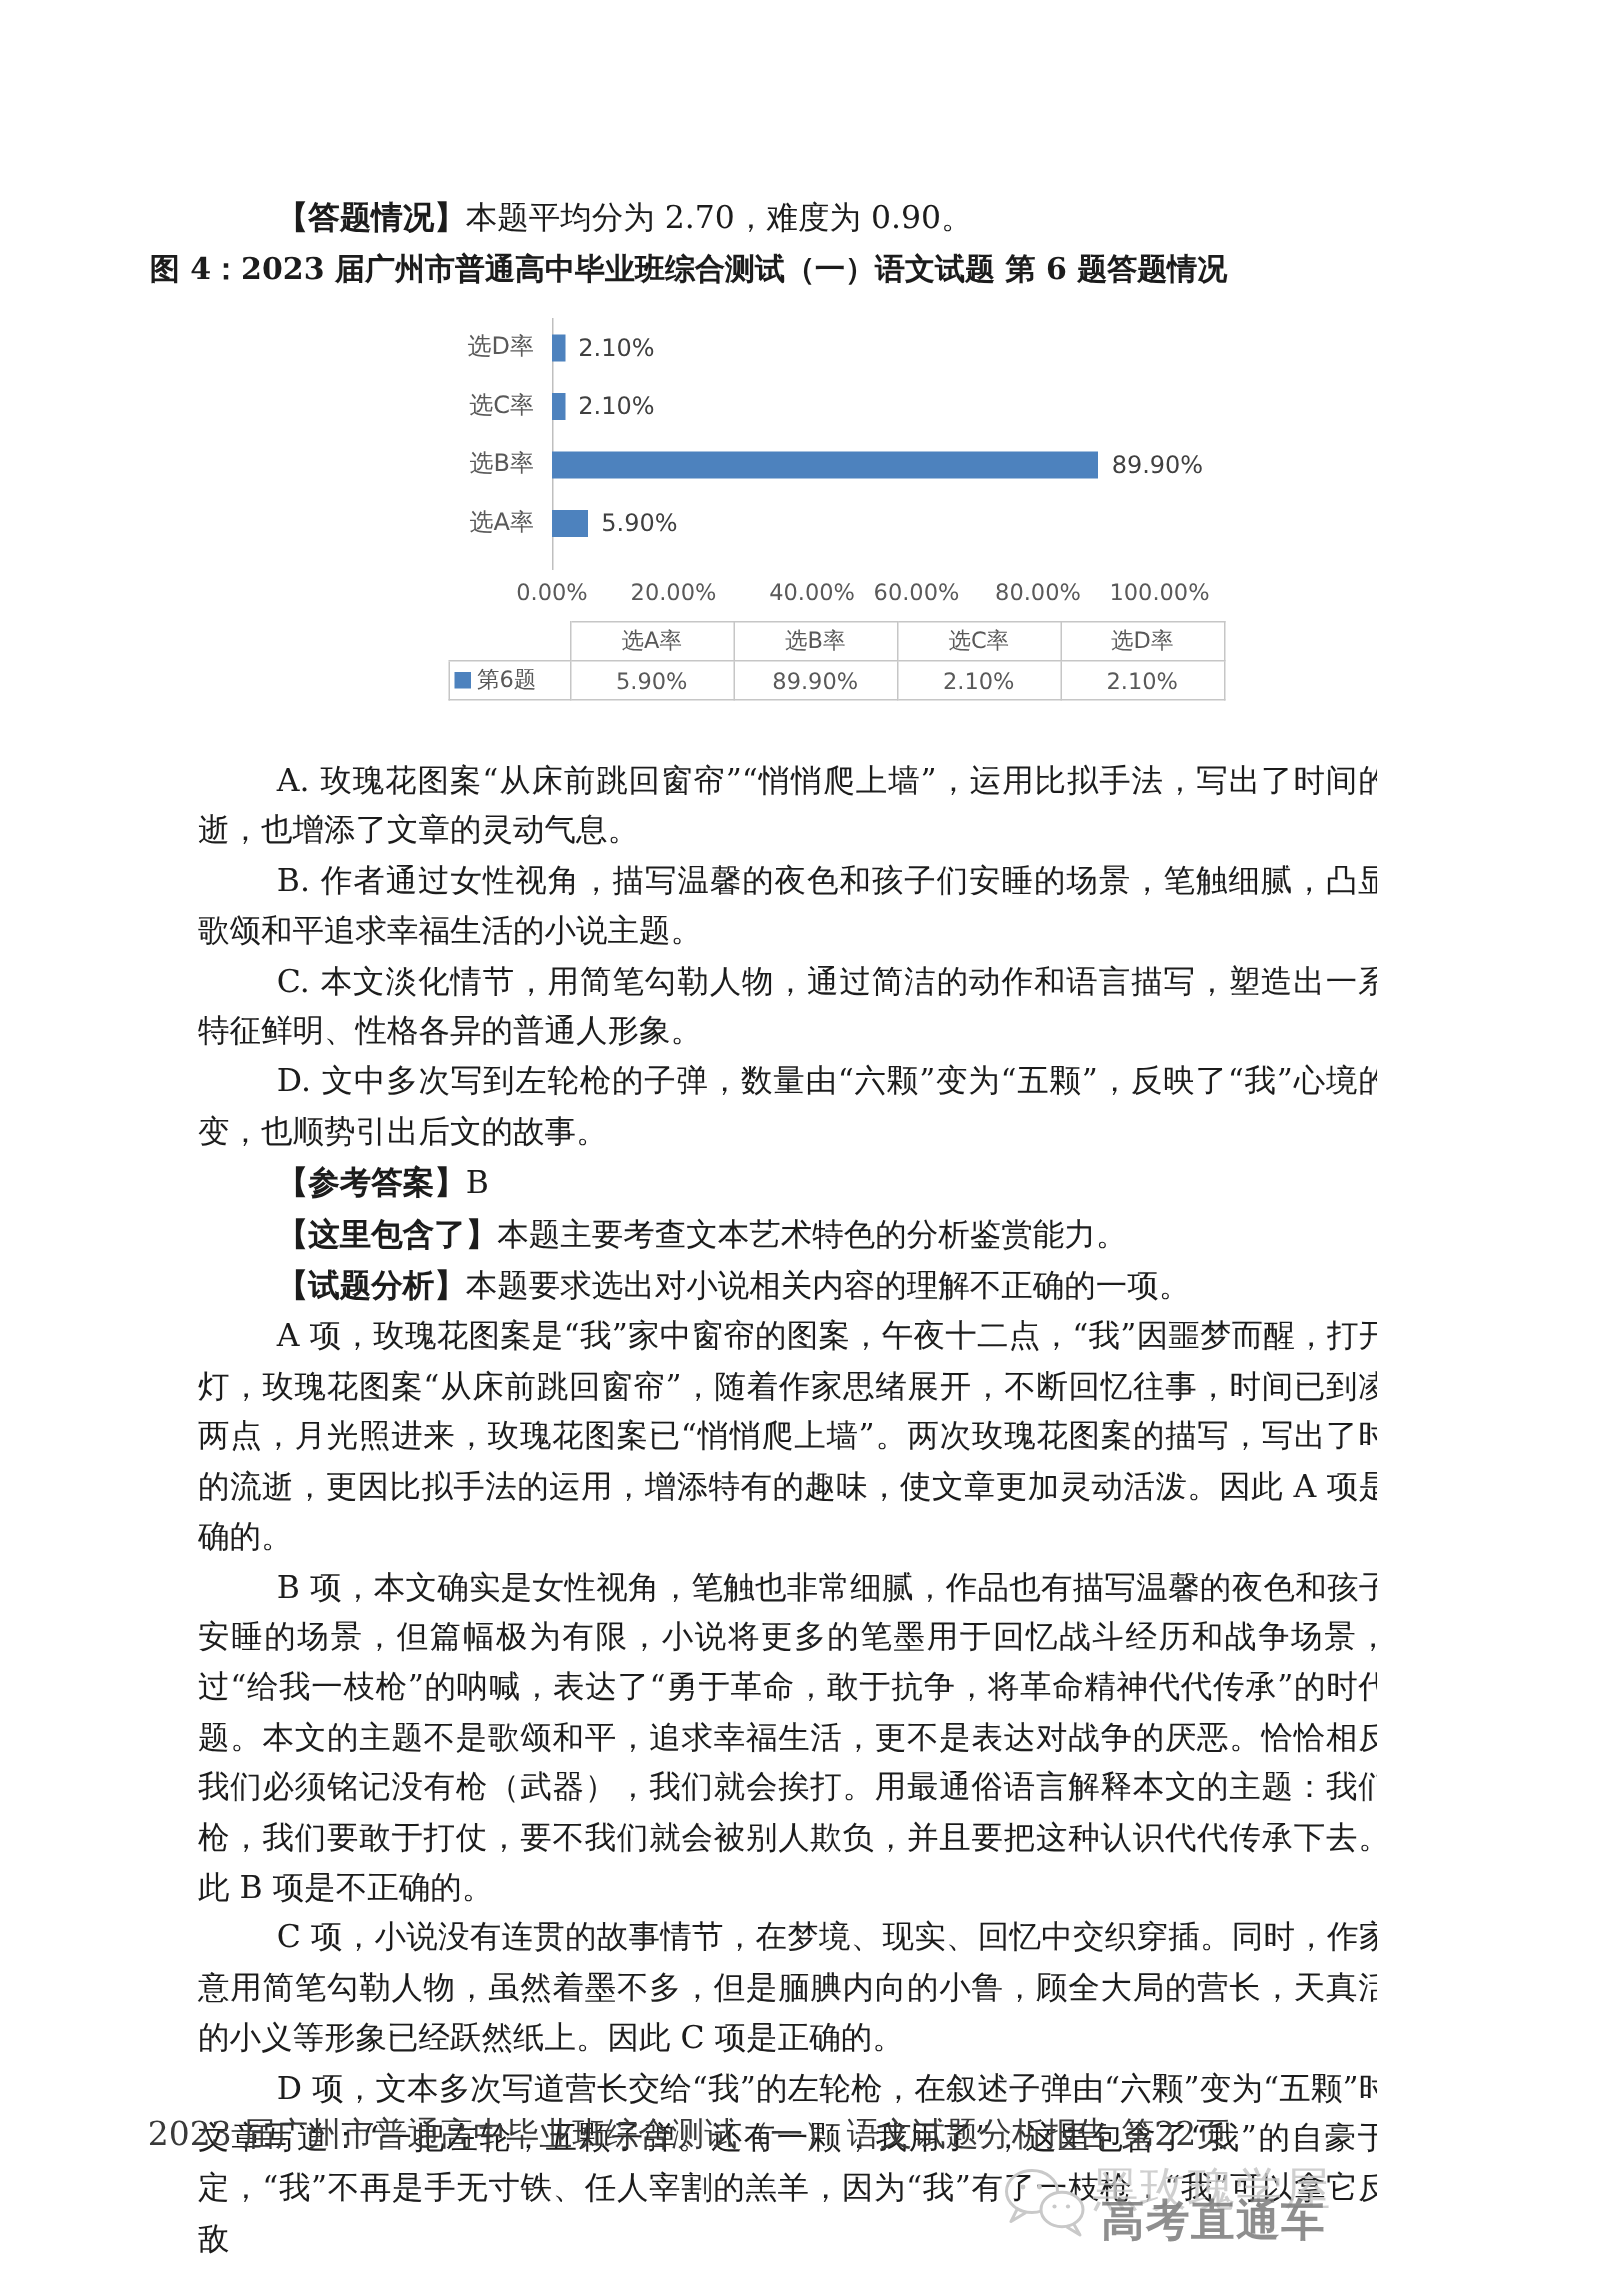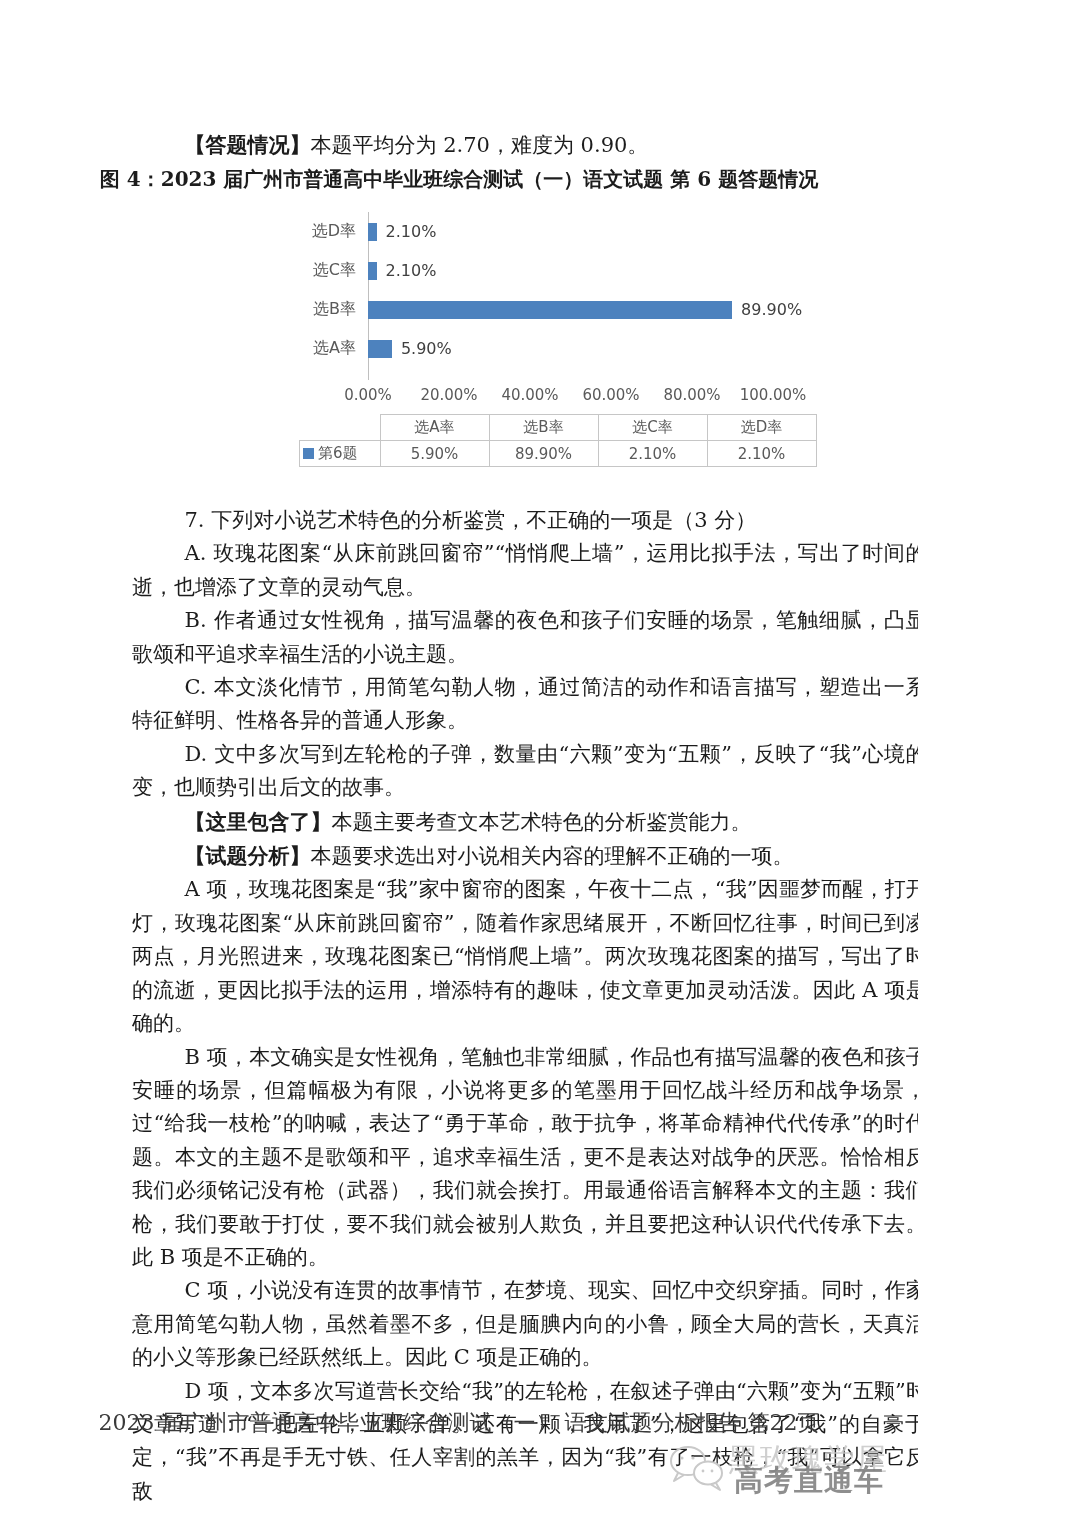--- a/index.html
+++ b/index.html
@@ -21,21 +21,21 @@
   .chart .row { display:flex; align-items:center; height:39px; }
   .chart .cat { width:64px; text-align:right; color:#595959; font-size:16px; flex:none; }
   .chart .plot { margin-left:12px; display:flex; align-items:center; flex:1; }
   .chart .bar { height:18px; flex:none; }
   .chart .val { margin-left:9px; font-size:16px; color:#404040; white-space:nowrap; }
   .chart .axis-line { position:absolute; left:76px; top:0; width:1px; height:168px; background:#bfbfbf; }
   .chart .ticks { position:absolute; top:174px; left:0; width:100%; height:20px; }
   .chart .tick { position:absolute; width:80px; text-align:center; font-size:15px; color:#595959; }
   .chart .tick:nth-child(1){ left:36px; }
   .chart .tick:nth-child(2){ left:117px; }
-  .chart .tick:nth-child(3){ left:198px; }
+  .chart .tick:nth-child(3){ left:198px;text-align:right; }
   .chart .tick:nth-child(4){ left:279px; }
   .chart .tick:nth-child(5){ left:360px; }
   .chart .tick:nth-child(6){ left:441px; }
   
   .dtable { position:absolute; left:299px; top:414px; border-collapse:collapse;
             font-family:"DejaVu Sans","Liberation Sans",sans-serif; font-size:15px; color:#595959; }
   .dtable th, .dtable td { border:1px solid #c6c6c6; height:25px; text-align:center;
             font-weight:normal; padding:0 4px; }
   .dtable .corner { border-top:none; border-left:none; background:transparent; }
   .dtable .c0 { width:72px; }
@@ -123,25 +123,25 @@
       <td class="legendcell c0"><span class="swatch" style="background: rgb(77, 130, 190);"></span><span>第6题</span></td>
       <td class="cv">5.90%</td>
       <td class="cv">89.90%</td>
       <td class="cv">2.10%</td>
       <td class="cv">2.10%</td>
     </tr>
   </tbody>
     </table>
 
   <div class="body">
-    <p>7. 下列对小说艺术特色的分析鉴赏，不正确的一项是（3 分）</p>
     <p>A. 玫瑰花图案“从床前跳回窗帘”“悄悄爬上墙”，运用比拟手法，写出了时间的流逝，也增添了文章的灵动气息。</p>
     <p>B. 作者通过女性视角，描写温馨的夜色和孩子们安睡的场景，笔触细腻，凸显了歌颂和平追求幸福生活的小说主题。</p>
     <p>C. 本文淡化情节，用简笔勾勒人物，通过简洁的动作和语言描写，塑造出一系列特征鲜明、性格各异的普通人形象。</p>
     <p>D. 文中多次写到左轮枪的子弹，数量由“六颗”变为“五颗”，反映了“我”心境的改变，也顺势引出后文的故事。</p>
+    <p><b>【参考答案】</b><span>B</span></p>
     <p><b>【这里包含了】</b><span>本题主要考查文本艺术特色的分析鉴赏能力。</span></p>
     <p><b>【试题分析】</b><span>本题要求选出对小说相关内容的理解不正确的一项。</span></p>
     <p>A 项，玫瑰花图案是“我”家中窗帘的图案，午夜十二点，“我”因噩梦而醒，打开了灯，玫瑰花图案“从床前跳回窗帘”，随着作家思绪展开，不断回忆往事，时间已到凌晨两点，月光照进来，玫瑰花图案已“悄悄爬上墙”。两次玫瑰花图案的描写，写出了时间的流逝，更因比拟手法的运用，增添特有的趣味，使文章更加灵动活泼。因此 A 项是正确的。</p>
     <p>B 项，本文确实是女性视角，笔触也非常细腻，作品也有描写温馨的夜色和孩子们安睡的场景，但篇幅极为有限，小说将更多的笔墨用于回忆战斗经历和战争场景，通过“给我一枝枪”的呐喊，表达了“勇于革命，敢于抗争，将革命精神代代传承”的时代主题。本文的主题不是歌颂和平，追求幸福生活，更不是表达对战争的厌恶。恰恰相反，我们必须铭记没有枪（武器），我们就会挨打。用最通俗语言解释本文的主题：我们要枪，我们要敢于打仗，要不我们就会被别人欺负，并且要把这种认识代代传承下去。因此 B 项是不正确的。</p>
     <p>C 项，小说没有连贯的故事情节，在梦境、现实、回忆中交织穿插。同时，作家注意用简笔勾勒人物，虽然着墨不多，但是腼腆内向的小鲁，顾全大局的营长，天真活泼的小义等形象已经跃然纸上。因此 C 项是正确的。</p>
     <p>D 项，文本多次写道营长交给“我”的左轮枪，在叙述子弹由“六颗”变为“五颗”时，文章写道：“一把左轮，五颗子弹。还有一颗，我用了”，这里包含了“我”的自豪于坚定，“我”不再是手无寸铁、任人宰割的羔羊，因为“我”有了一枝枪，“我”可以拿它反击敌</p>
   </div>
 
   <p class="footer">2023 届广州市普通高中毕业班综合测试（一）  语文试题分析报告  第22页</p>
 

